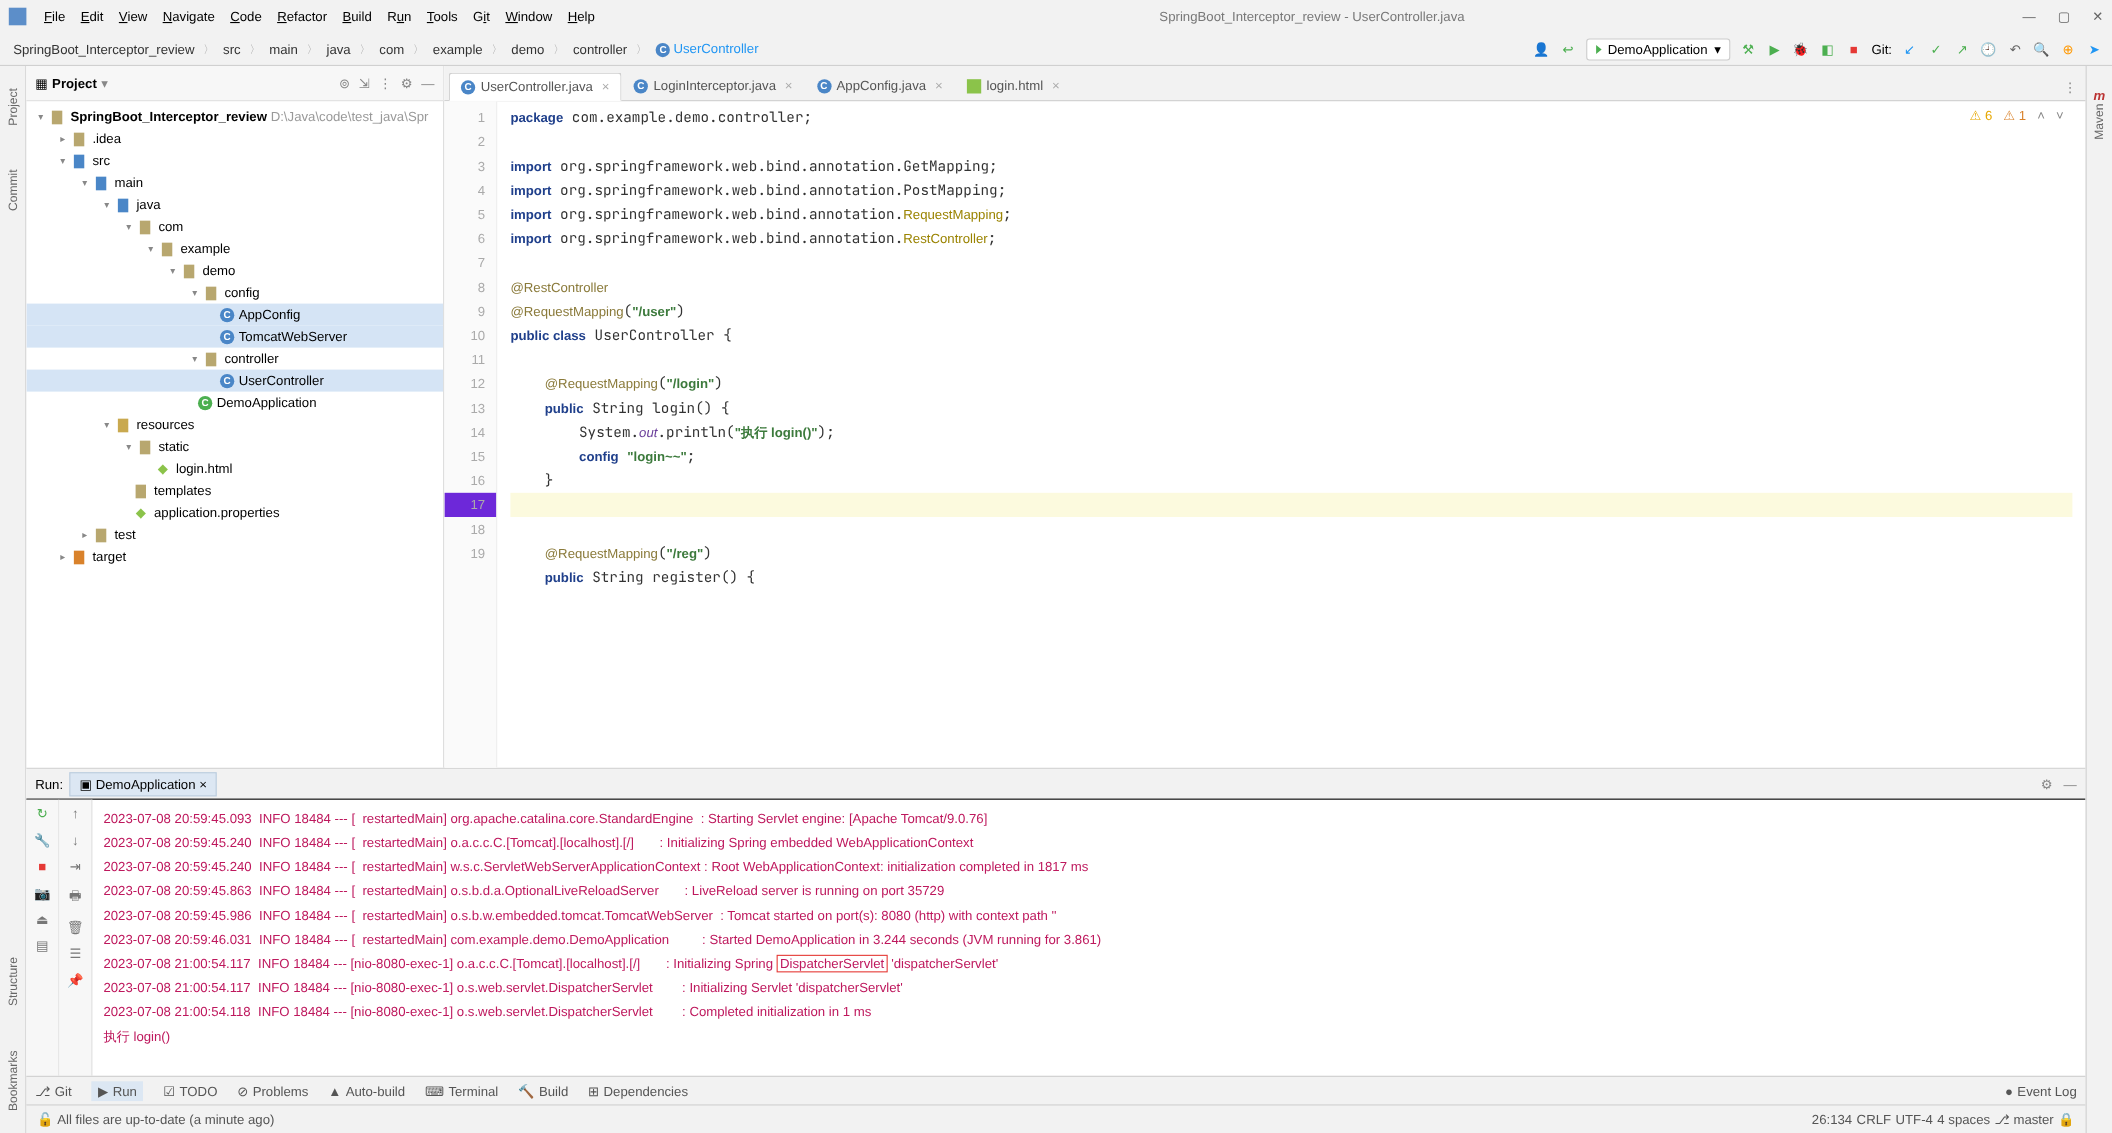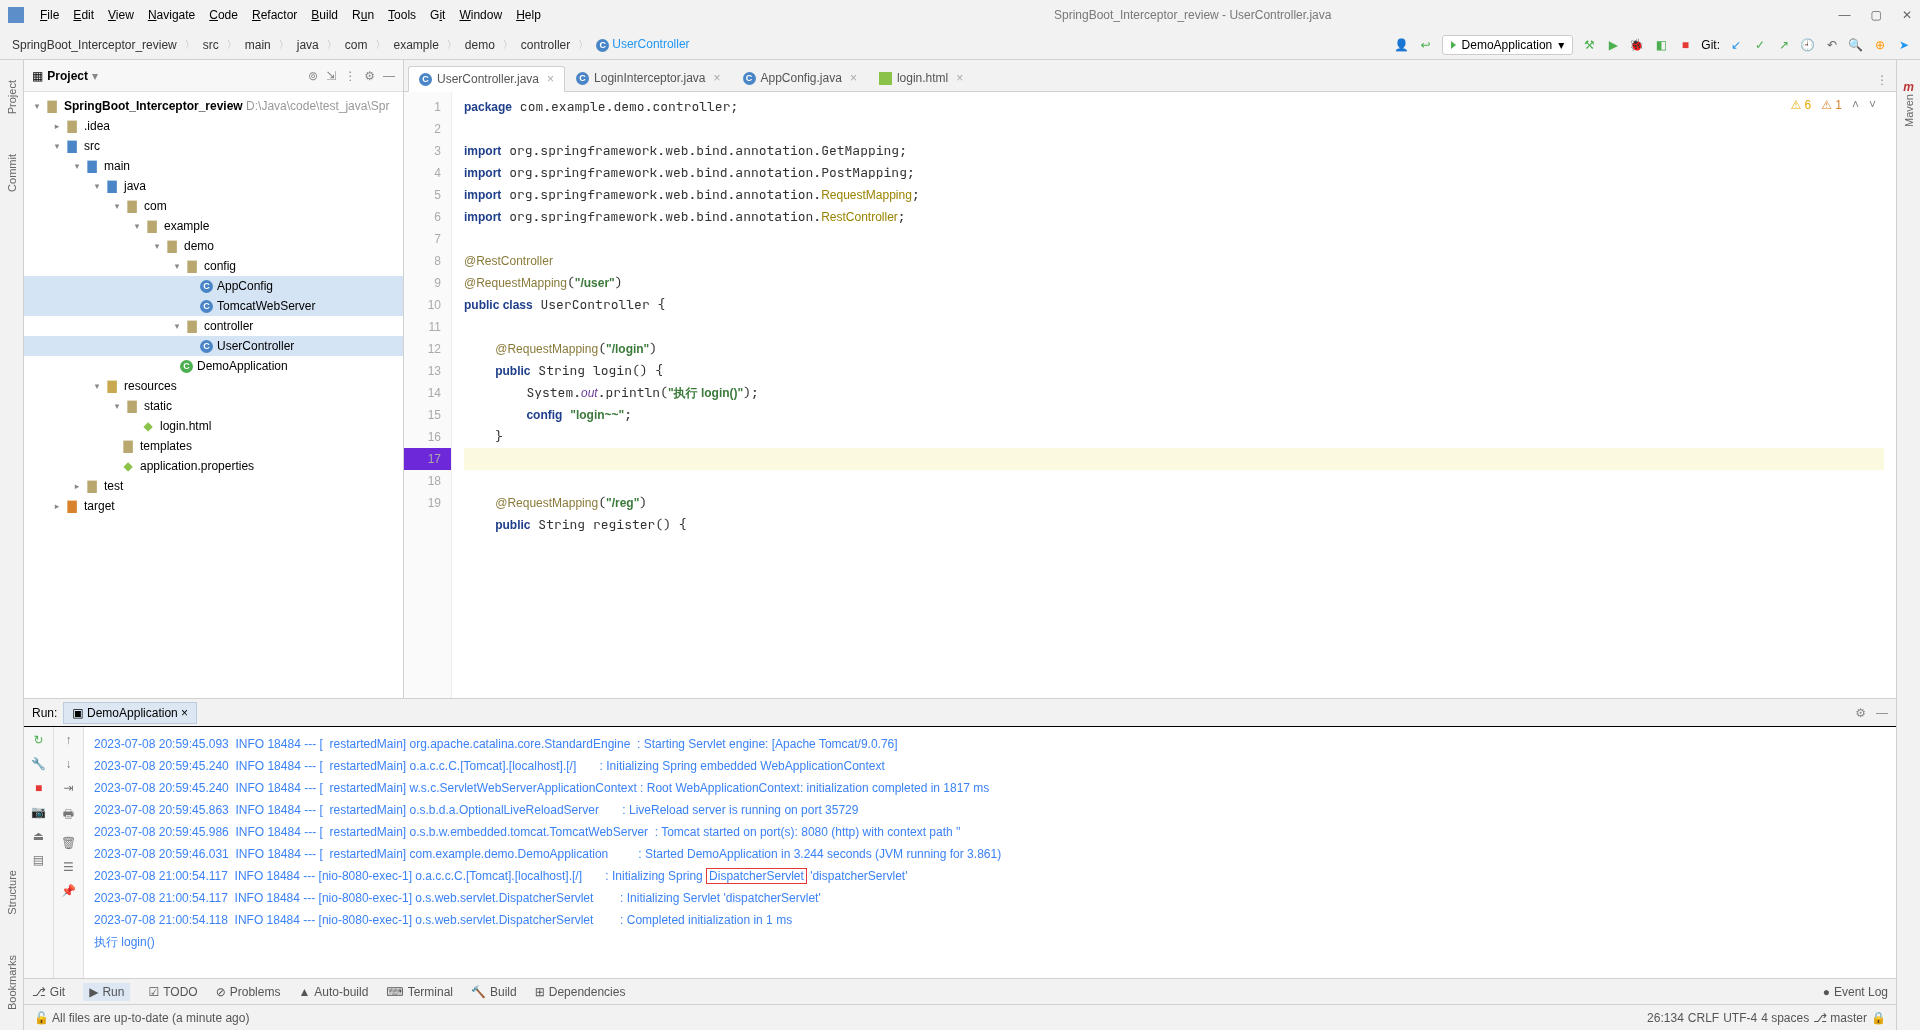--- a/index.html
+++ b/index.html
@@ -49,21 +49,21 @@
 .gutter div{padding-right:10px}
 .code{flex:1;padding:4px 12px;font-family:"JetBrains Mono",Consolas,monospace;font-size:13px;line-height:22px;white-space:pre;color:#333;position:relative}
 .kw{color:#1f3f8b;font-weight:bold}.str{color:#3c7a3c;font-weight:bold}.ann{color:#8a7a3a}.hl-line{background:#fcfade;display:block;width:100%}
 .overlay{position:absolute;top:6px;right:20px;display:flex;gap:10px;color:#888;font-size:11px;align-items:center}
 .runpanel{height:280px;border-top:1px solid #d0d0d0;background:#fff;display:flex;flex-direction:column}
 .runhead{height:28px;display:flex;align-items:center;padding:0 8px;background:#f2f2f2;border-bottom:1px solid #000000}
 .runtab{padding:3px 8px;background:#dce7f3;border:1px solid #bcd;margin-left:6px}
 .runbody{flex:1;display:flex;min-height:0}
 .runtools{width:30px;background:#f7f7f7;border-right:1px solid #e0e0e0;display:flex;flex-direction:column;align-items:center;padding-top:6px;gap:10px;color:#777}
 .runtools2{width:30px;background:#f7f7f7;border-right:1px solid #e0e0e0;display:flex;flex-direction:column;align-items:center;padding-top:6px;gap:10px;color:#777}
-.console{flex:1;overflow:auto;padding:6px 10px;font-family:"JetBrains Mono",Consolas,monospace;font-size:12.5px;line-height:22px;white-space:pre;color:#3b82f6}
+.console{flex:1;overflow:auto;padding:6px 10px;font-family:"JetBrains Mono",Consolas,monospace;font-size:12.5px;line-height:22px;white-space:pre;color:#be185d}
 .redbox{border:1.5px solid #e53935;padding:0 2px}
 .toolstrip{height:26px;display:flex;align-items:center;padding:0 8px;gap:18px;background:#f2f2f2;border-top:1px solid #d0d0d0;color:#555}
 .toolstrip .tbtn{display:flex;align-items:center;gap:4px;cursor:pointer}
 .toolstrip .tbtn.active{background:#dce7f3;padding:2px 6px}
 .statusbar{height:26px;display:flex;align-items:center;padding:0 10px;background:#f2f2f2;border-top:1px solid #d0d0d0;color:#555;font-size:11px}
 .statusbar .sright{margin-left:auto;display:flex;gap:4px}
 .cic2{display:inline-block;width:13px;height:13px;background:#4a86c7;color:#fff;border-radius:50%;font-size:9px;text-align:center;line-height:13px;font-weight:bold;margin-right:4px}
 </style>
 </head>
 <body>

